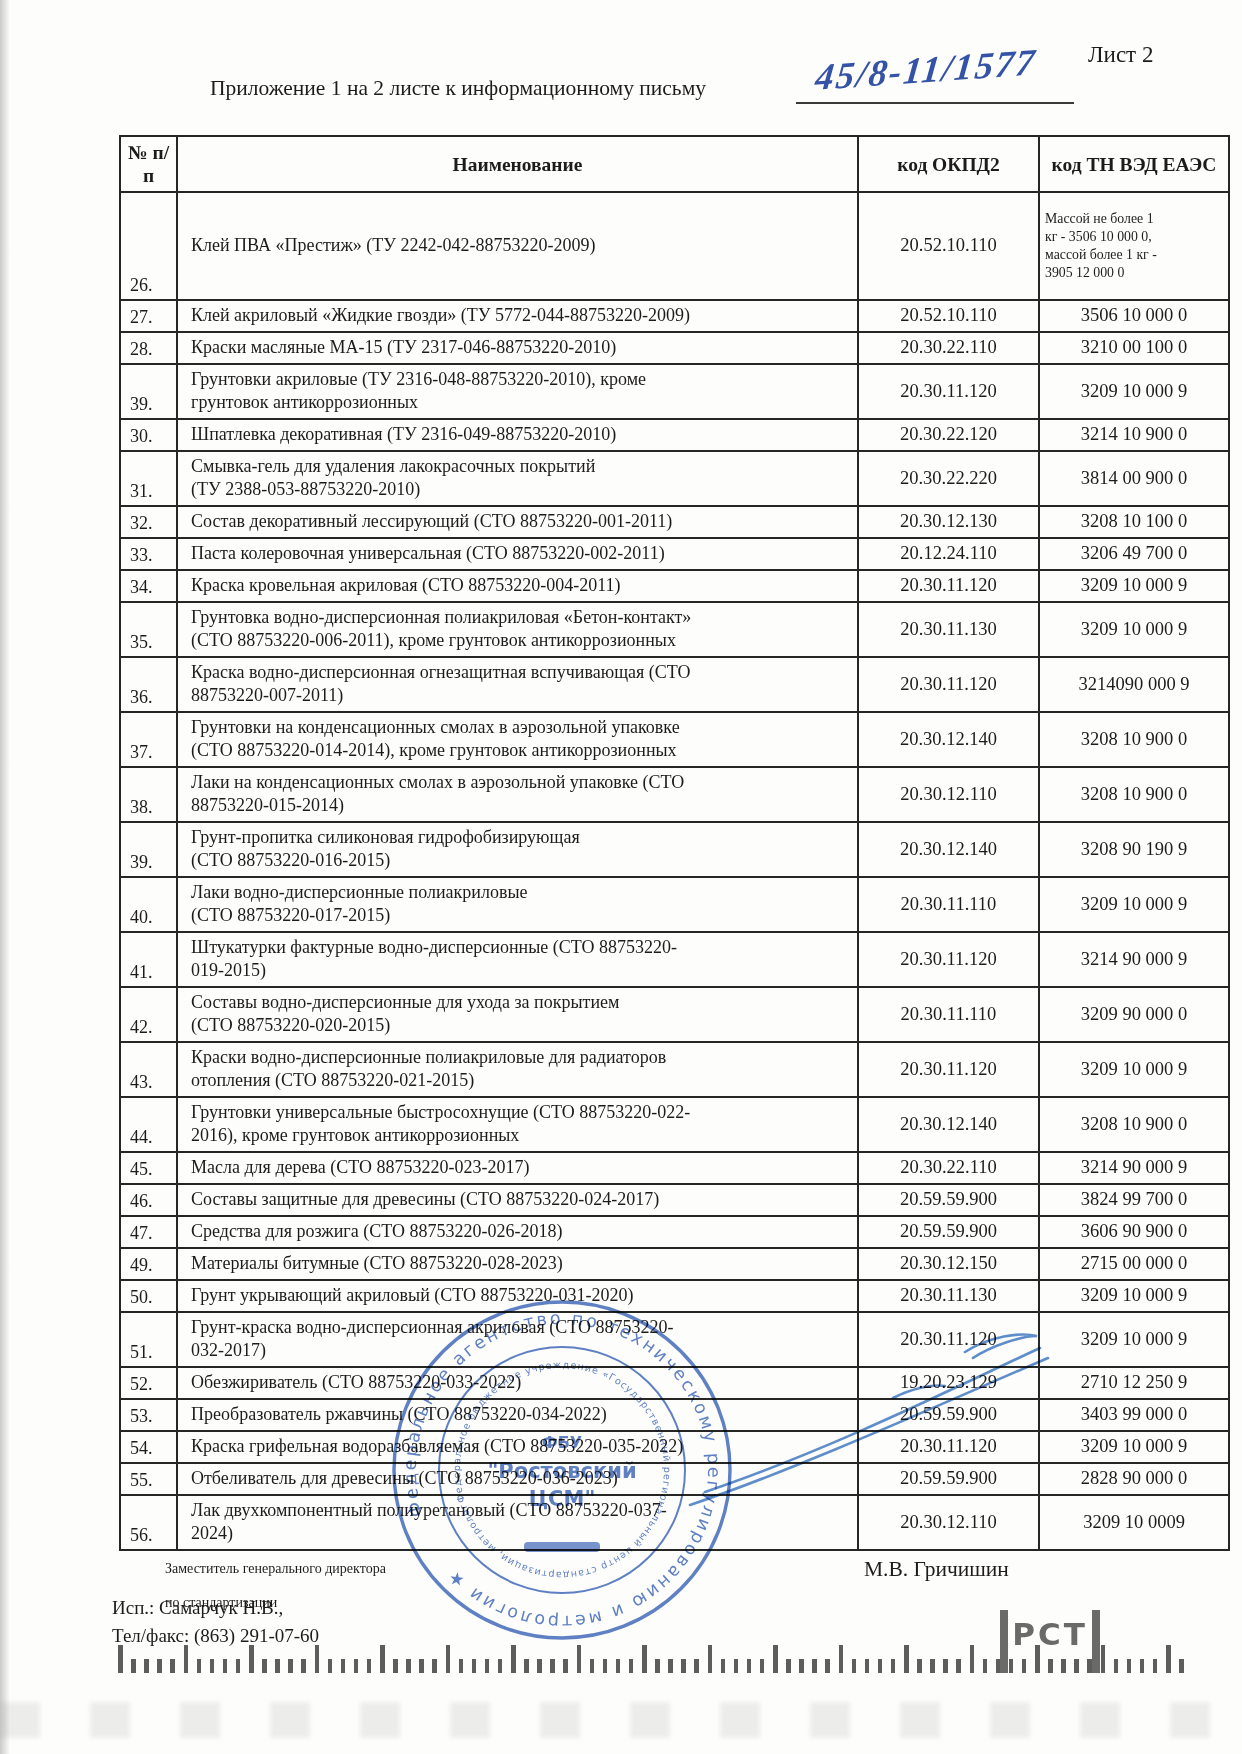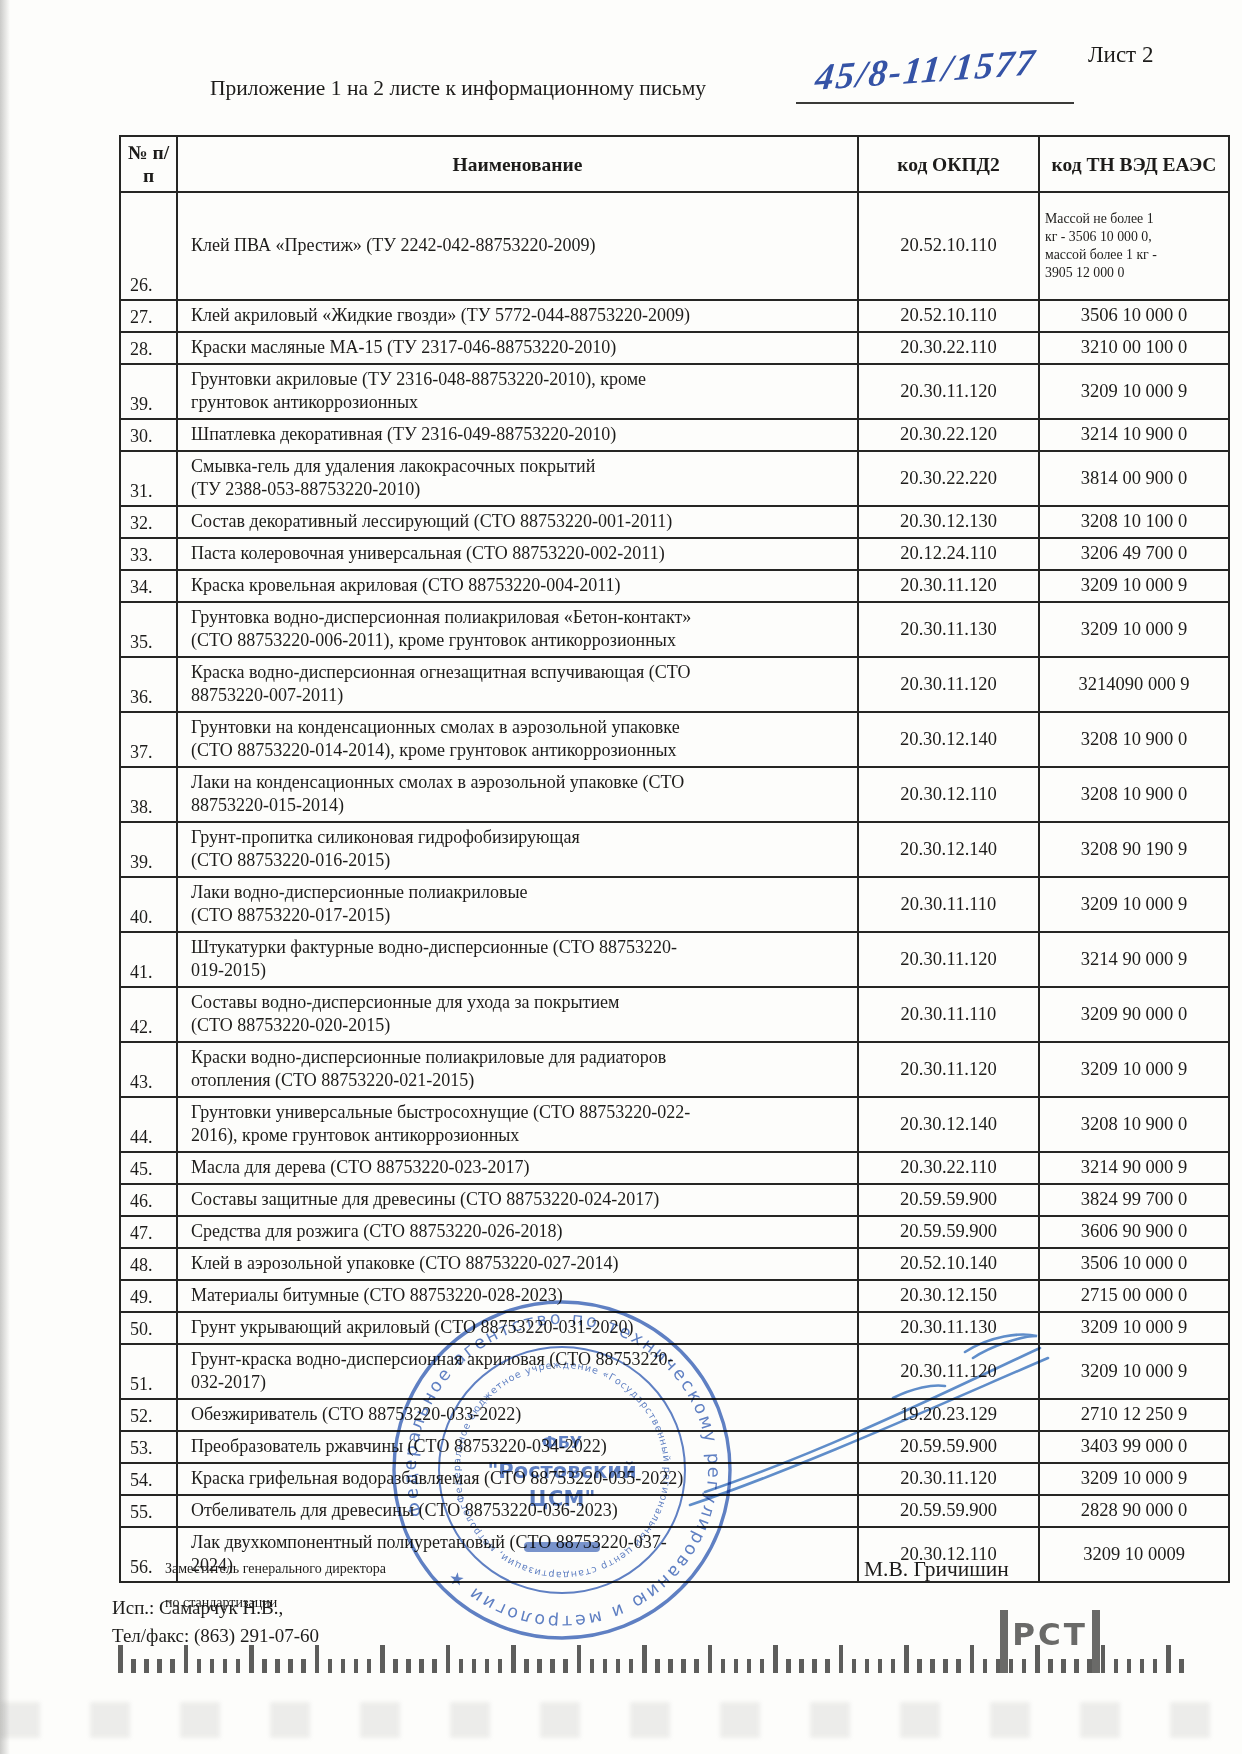--- a/index.html
+++ b/index.html
@@ -228,26 +228,20 @@
           <td class="col-num">46.</td>
           <td class="col-name">Составы защитные для древесины (СТО 88753220-024-2017)</td>
           <td class="col-okpd2">20.59.59.900</td>
           <td class="col-tnved">3824 99 700 0</td>
         </tr>
         <tr>
           <td class="col-num">47.</td>
           <td class="col-name">Средства для розжига (СТО 88753220-026-2018)</td>
           <td class="col-okpd2">20.59.59.900</td>
           <td class="col-tnved">3606 90 900 0</td>
-        </tr>
-        <tr>
-          <td class="col-num">48.</td>
-          <td class="col-name">Клей в аэрозольной упаковке (СТО 88753220-027-2014)</td>
-          <td class="col-okpd2">20.52.10.140</td>
-          <td class="col-tnved">3506 10 000 0</td>
         </tr>
         <tr>
           <td class="col-num">49.</td>
           <td class="col-name">Материалы битумные (СТО 88753220-028-2023)</td>
           <td class="col-okpd2">20.30.12.150</td>
           <td class="col-tnved">2715 00 000 0</td>
         </tr>
         <tr>
           <td class="col-num">50.</td>
           <td class="col-name">Грунт укрывающий акриловый (СТО 88753220-031-2020)</td>

